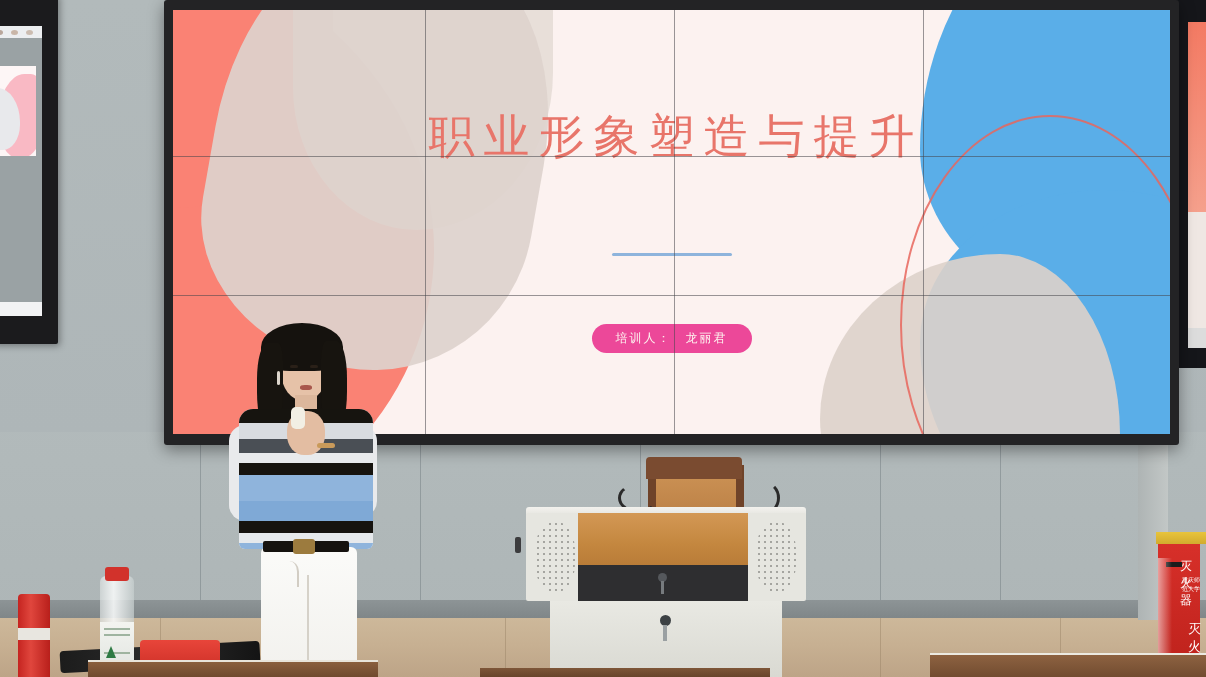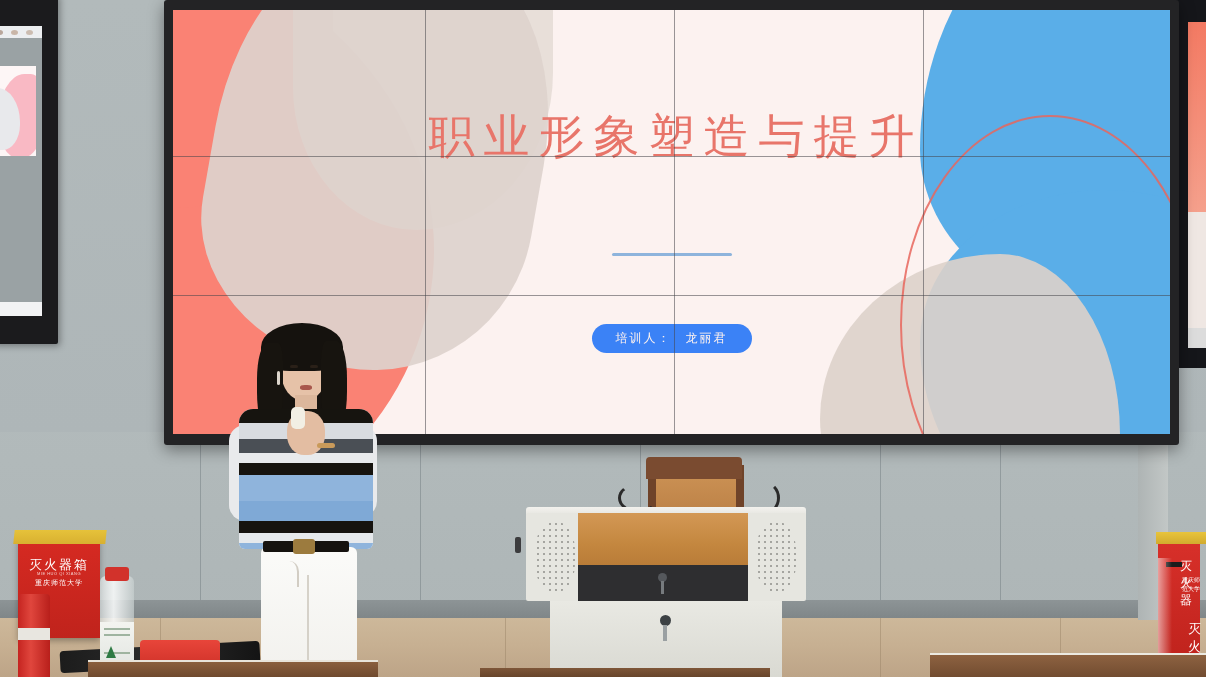--- a/index.html
+++ b/index.html
@@ -180,21 +180,21 @@
     z-index:4;
     text-indent:9px;
   }
   .slide-divider {
     position:absolute; left:50%; top:243px; transform:translateX(-50%);
     width:120px; height:3px; background:#8eb4dc; border-radius:2px;
     z-index:4;
   }
   .slide-badge {
     position:absolute; left:50%; top:314px; transform:translateX(-50%);
-    background:#3b82f6; color:#fdf1ee;
+    background:#ec4899; color:#fdf1ee;
     padding:6px 24px; border-radius:16px;
     font-family:"Liberation Serif", serif;
     font-size:12px; letter-spacing:2px; white-space:nowrap;
     z-index:4;
     display:flex; gap:14px; align-items:center;
   }
 
   
   .grid-v { position:absolute; top:0; bottom:0; width:1px; background:rgba(70,70,75,.55); z-index:6;}
   .grid-h { position:absolute; left:0; right:0; height:1px; background:rgba(70,70,75,.55); z-index:6;}
@@ -587,26 +587,20 @@
     <div class="p-hand"></div>
     <div class="p-clicker"></div>
     <div class="p-bracelet"></div>
     <div class="p-belt"></div>
     <div class="p-buckle"></div>
     <div class="p-pants"></div>
     <div class="p-pants-seam"></div>
     <div class="p-pocket"></div>
   </div>
 
-  <div class="fire-box-left">
-    <div class="lid"></div>
-    <div class="t1">灭火器箱</div>
-    <div class="t1sub">MIE HUO QI XIANG</div>
-    <div class="t2">重庆师范大学</div>
-  </div>
 
   <div class="fire-box-right">
     <div class="lid"></div>
     <div class="slot"></div>
     <div class="t1">灭火器</div>
     <div class="t2">重庆师范大学</div>
     <div class="t3">灭火</div>
     <div class="glow"></div>
   </div>
 

